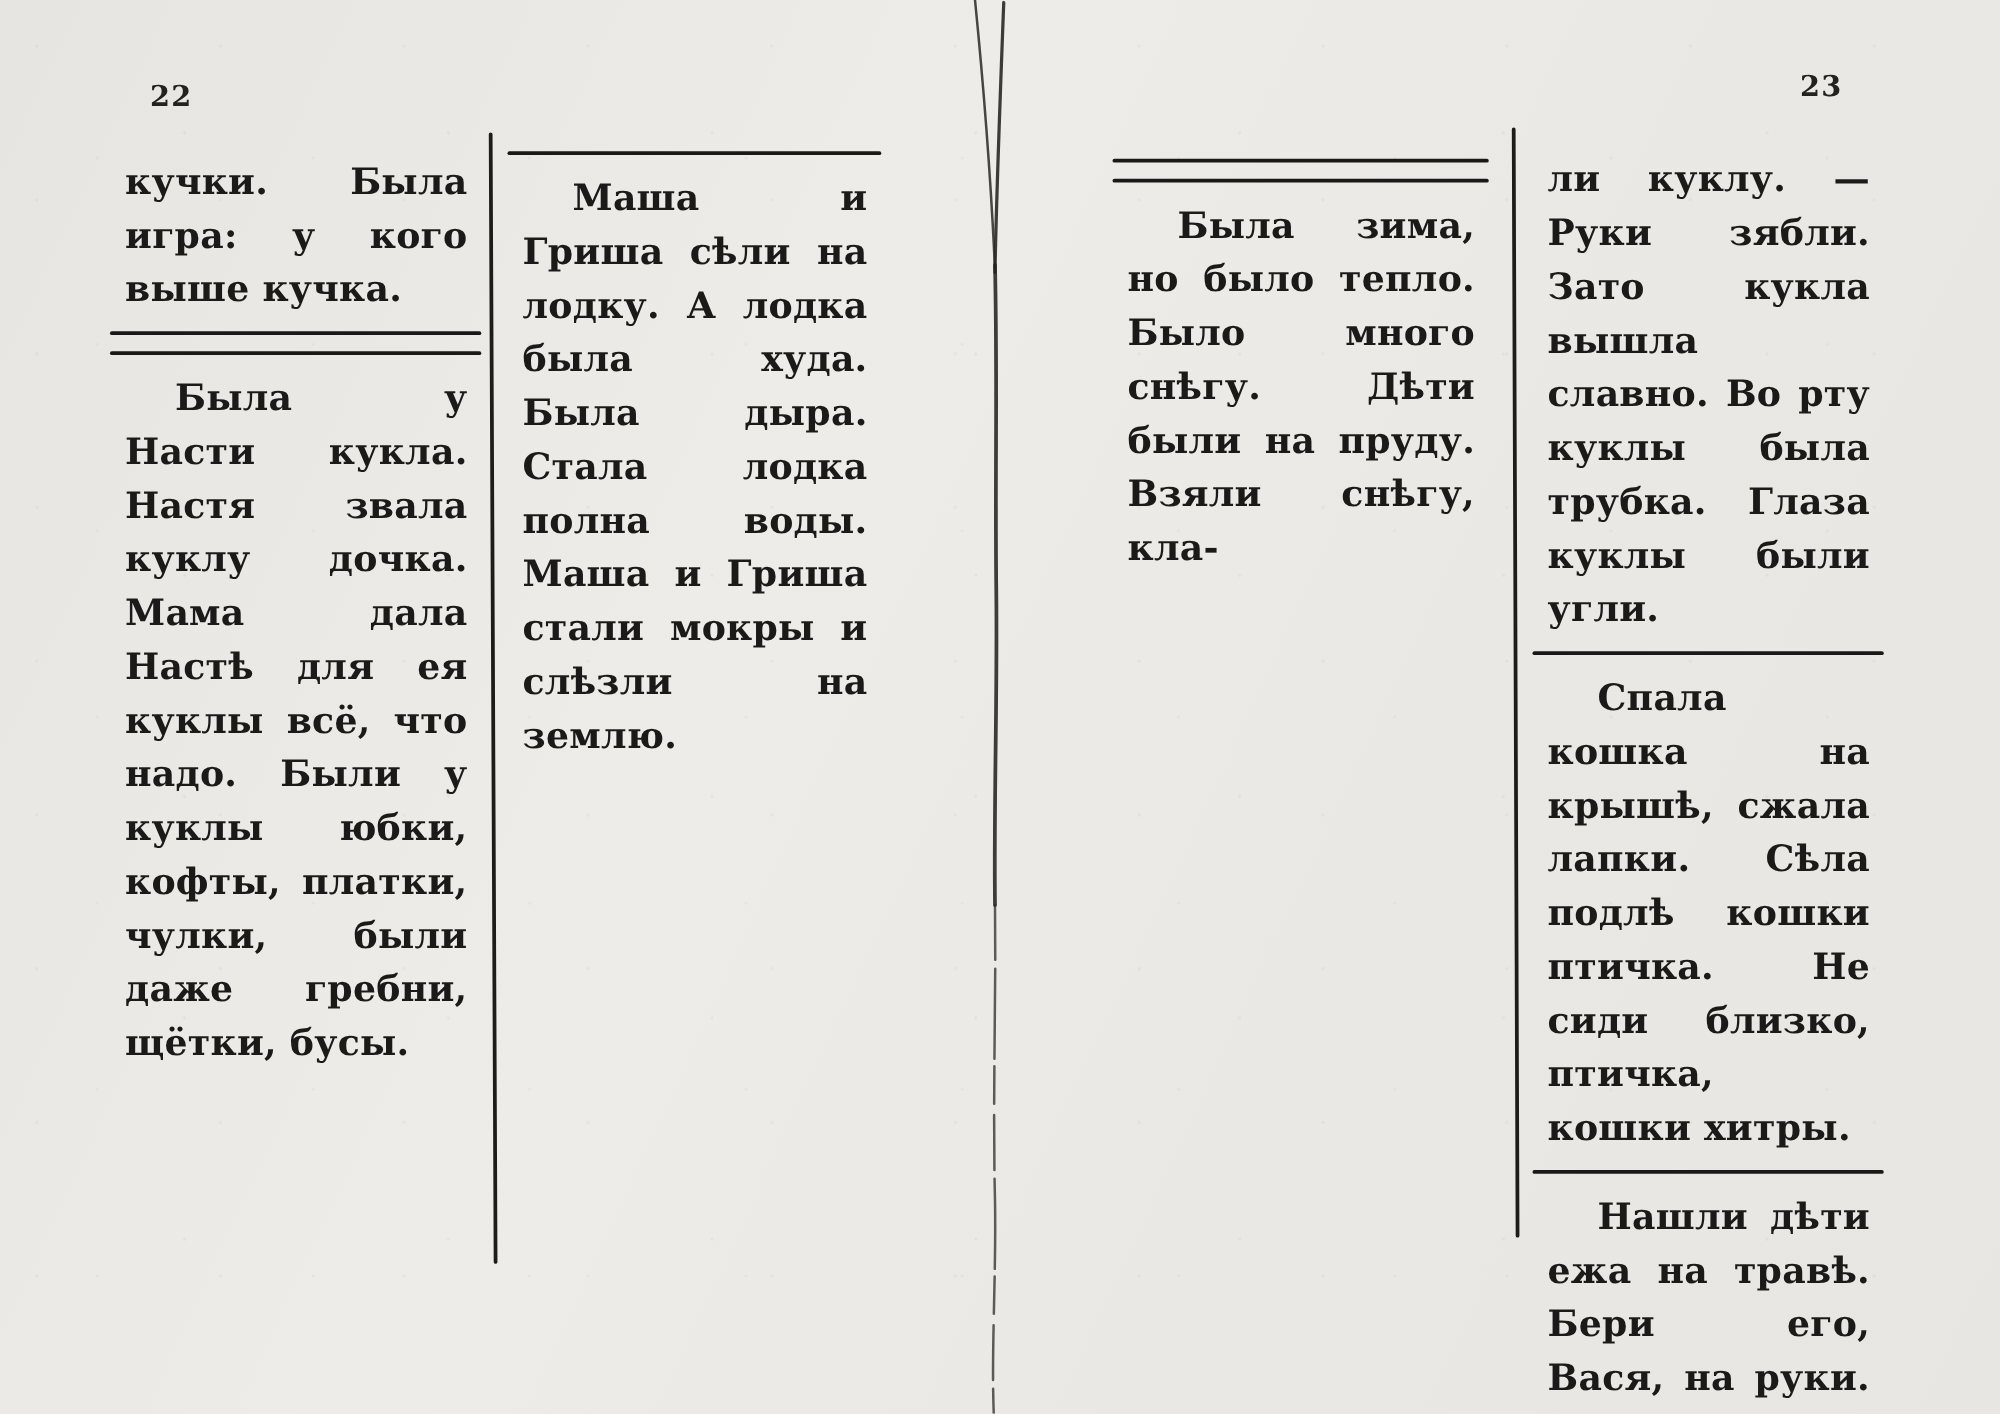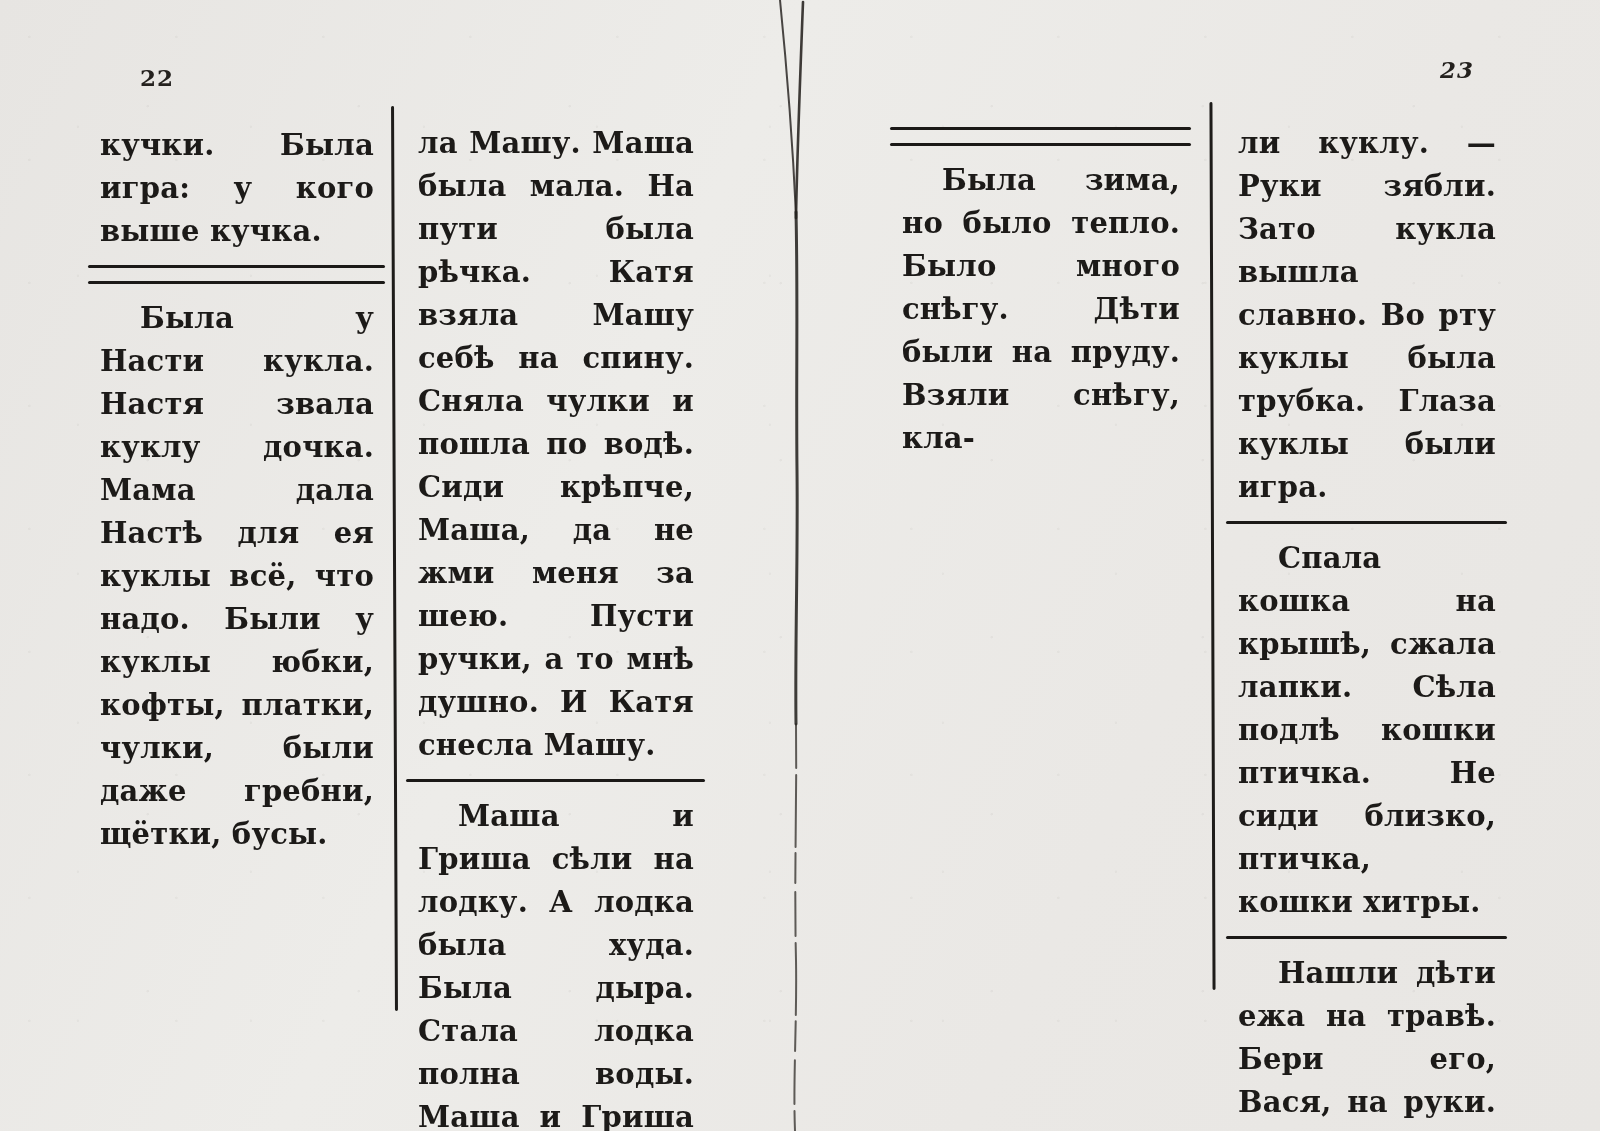--- a/index.html
+++ b/index.html
@@ -21,22 +21,22 @@
     font-family: "DejaVu Serif", "Liberation Serif", serif;
     color: #1c1a18;
   }
   .pagenum {
     position: absolute;
     font-size: 23px;
     font-weight: 700;
     letter-spacing: 1px;
     color: #24211e;
   }
-  .pn-left  { left: 140px; top: 64px; }
-  .pn-right { left: 1440px; top: 56px; font-style: italic; }
+  .pn-left  { left: 120px; top: 64px; }
+  .pn-right { left: 1440px; top: 56px; }
   .col {
     position: absolute;
     font-size: 29px;
     font-weight: 700;
     line-height: 43px;
     text-align: justify;
     text-align-last: left;
     letter-spacing: 0.2px;
     color: #1c1a18;
   }
@@ -86,39 +86,38 @@
     <p class="noindent">кучки. Была игра: у кого выше кучка.</p>
     <div class="rule"></div>
     <div class="rule"></div>
     <p class="indent">Была у Насти кукла. Настя звала куклу дочка. Мама дала Настѣ для ея куклы всё, что надо. Были у куклы юбки, кофты, платки, чулки, были даже гребни, щётки, бусы.</p>
 
   </div>
 
   <div class="vrule vrule-22"></div>
 
   <div class="col col-b">
-    <p class="noindent">ла Машу. Маша была мала. На пути была рѣчка. Катя взяла Машу себѣ на спину. Сняла чулки и пошла по водѣ. Сиди крѣпче, Маша, да не жми меня за шею. Пусти ручки, а то мнѣ душно. И Катя снесла Машу.</p>
     <div class="rule"></div>
     <p class="indent">Маша и Гриша сѣли на лодку. А лодка была худа. Была дыра. Стала лодка полна воды. Маша и Гриша стали мокры и слѣзли на землю.</p>
 
   </div>
 </div>
 
 <div class="page">
   <div class="pagenum pn-right">23</div>
 
   <div class="col col-c">
     <div class="rule"></div>
     <div class="rule"></div>
     <p class="indent">Была зима, но было тепло. Было много снѣгу. Дѣти были на пруду. Взяли снѣгу, кла-</p>
   </div>
 
   <div class="vrule vrule-23"></div>
 
   <div class="col col-d">
-    <p class="noindent">ли куклу. — Руки зябли. Зато кукла вышла славно. Во рту куклы была трубка. Глаза куклы были игра.</p>
+    <p class="noindent">ли куклу. — Руки зябли. Зато кукла вышла славно. Во рту куклы была трубка. Глаза куклы были угли.</p>
     <div class="rule"></div>
     <p class="indent">Спала кошка на крышѣ, сжала лапки. Сѣла подлѣ кошки птичка. Не сиди близко, птичка, кошки хитры.</p>
     <div class="rule"></div>
     <p class="indent">Нашли дѣти ежа на травѣ. Бери его, Вася, на руки. Мнѣ колко. Ну клади шапку на землю, а я скачу его на шапку. Шапка была мала, и дѣти ушли, а ежа не взяли.</p>
 
   </div>
 </div>
 
 </body></html>

